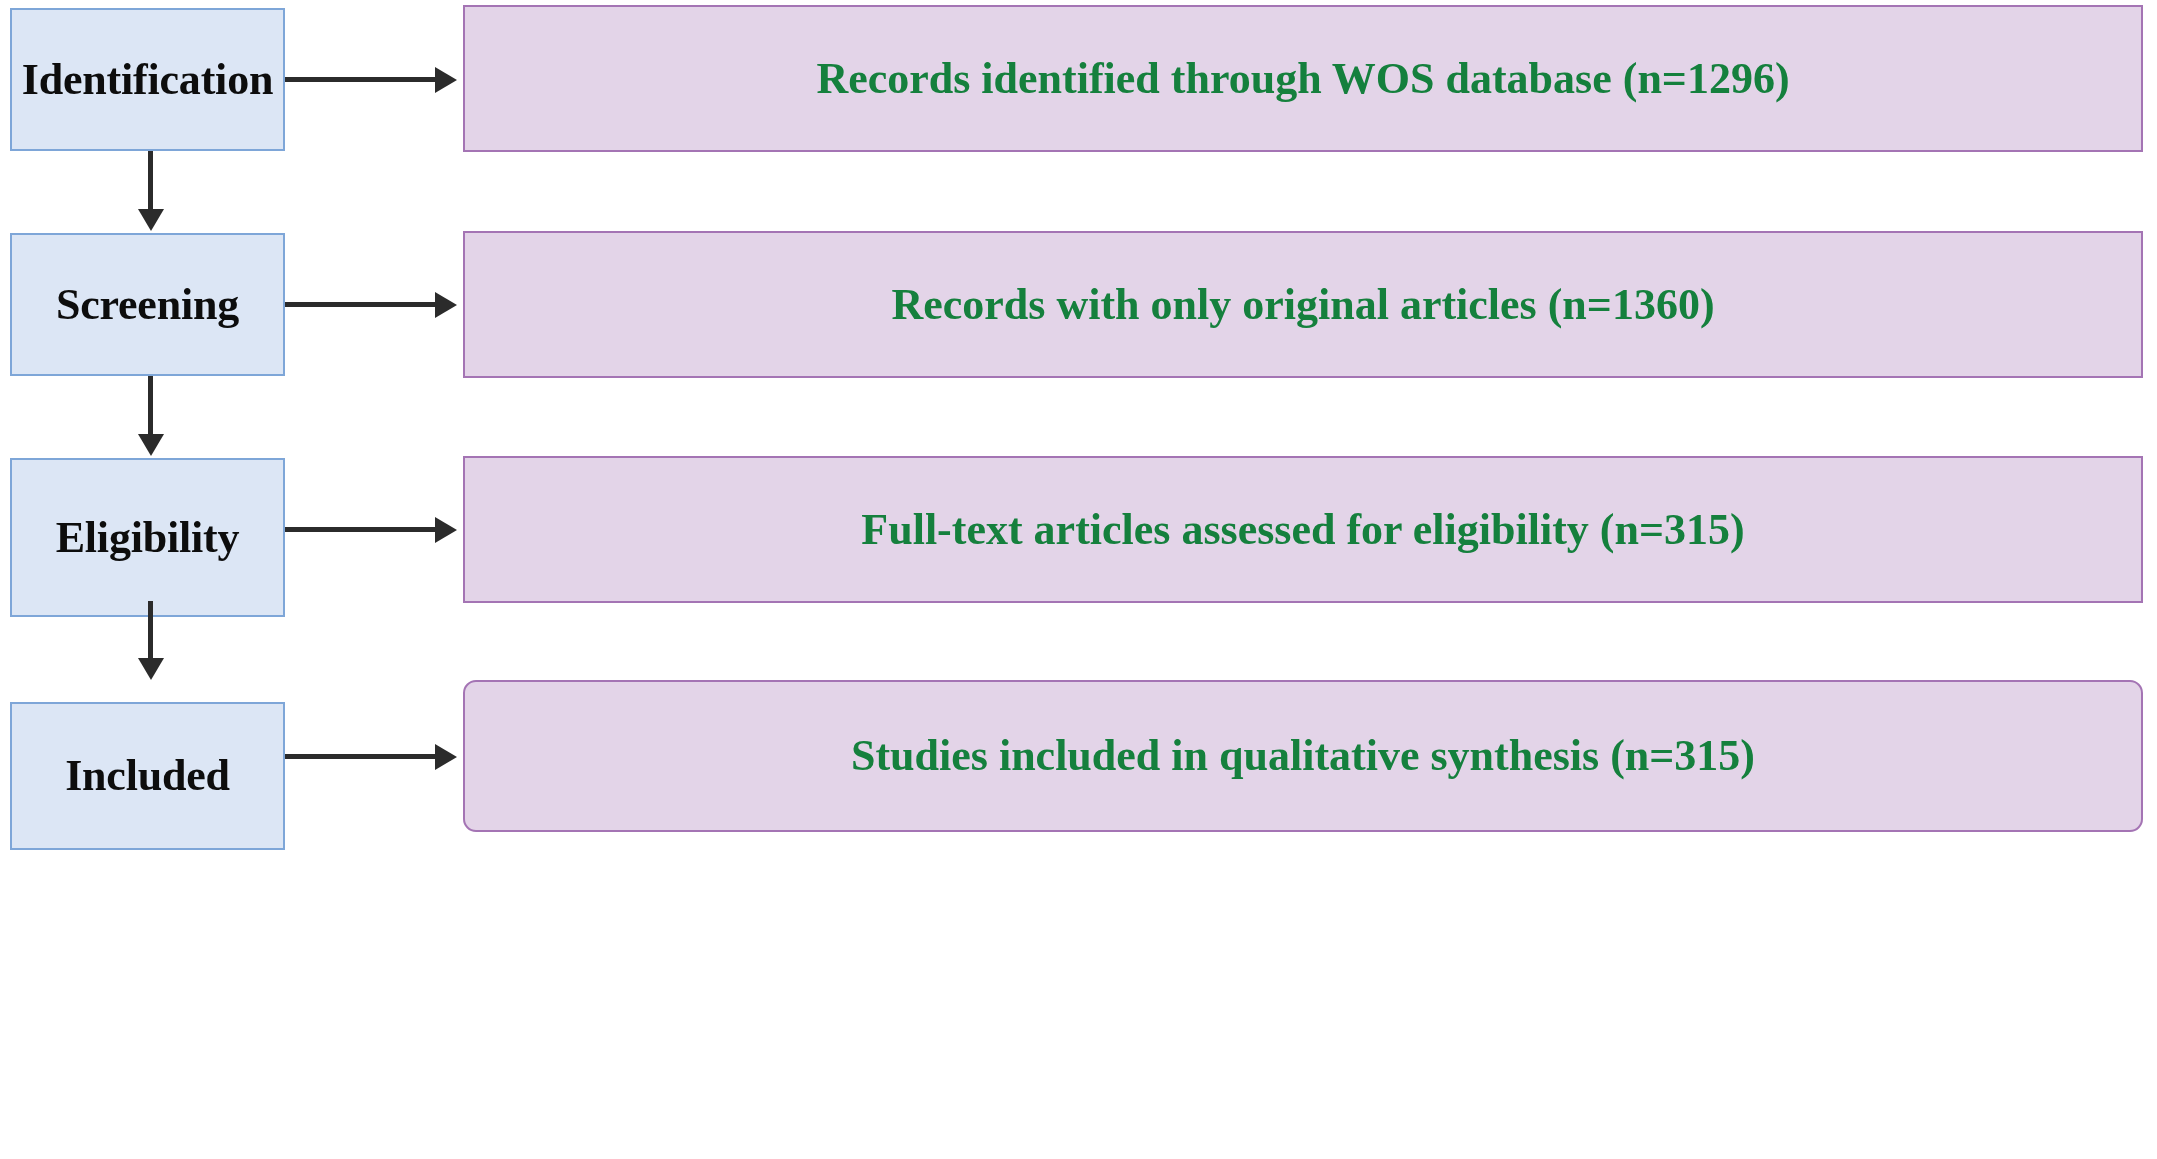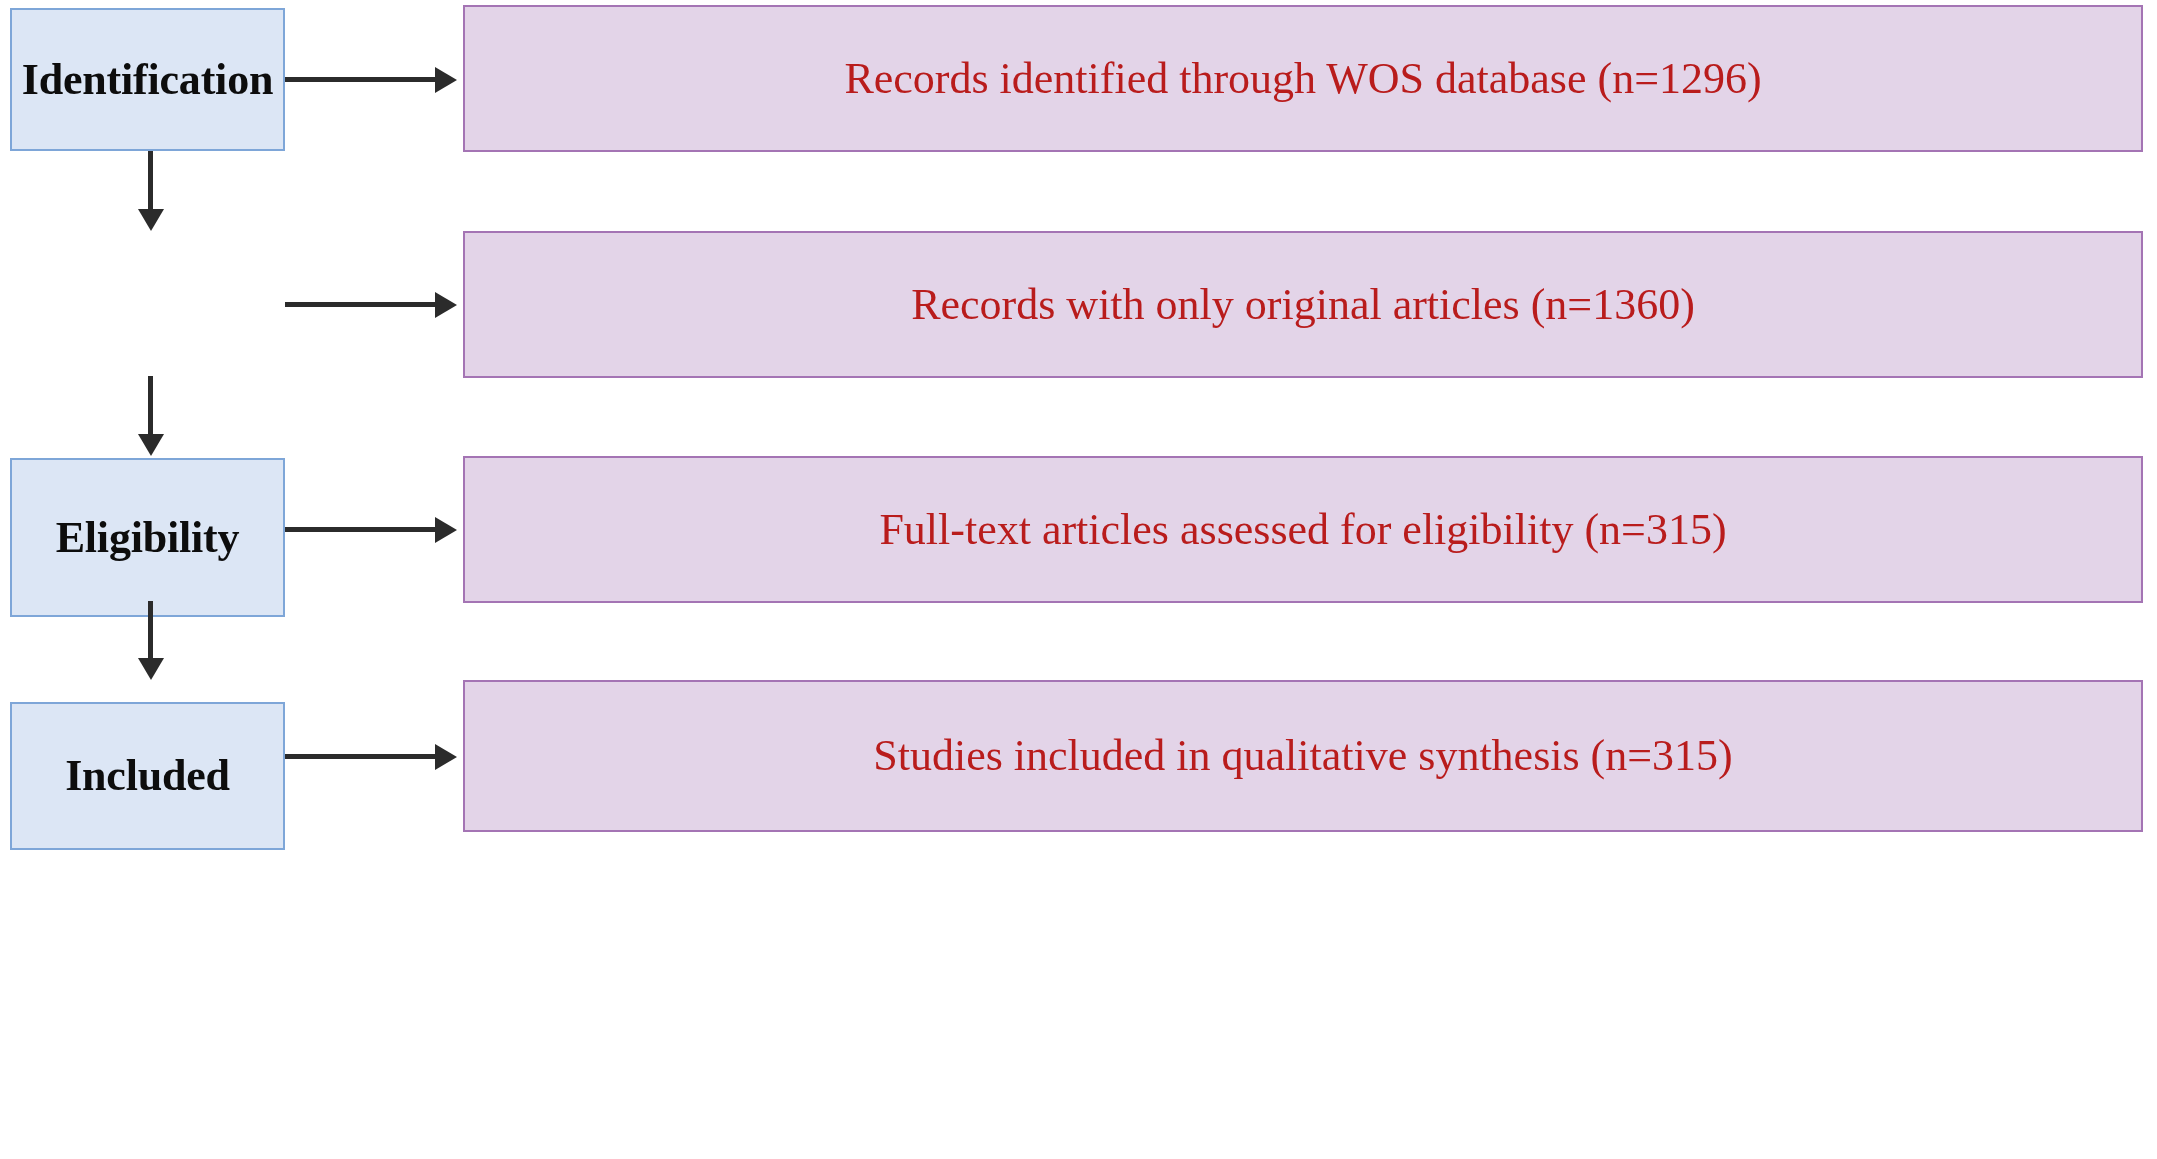--- a/index.html
+++ b/index.html
@@ -46,38 +46,38 @@
     left: 463px;
     width: 1680px;
     background: #e3d4e8;
     border: 2px solid #a474b4;
     box-sizing: border-box;
     display: flex;
     align-items: center;
     justify-content: center;
   }
   .detail-label {
-    font-weight: normal;
+    font-weight: bold;
     font-size: 44px;
-    color: #b91c1c;
+    color: #15803d;
     white-space: nowrap;
     text-align: center;
     line-height: 1;
   }
 
   
   .row1-stage { top: 8px;   height: 143px; }
   .row2-stage { top: 233px; height: 143px; }
   .row3-stage { top: 458px; height: 159px; }
   .row4-stage { top: 682px; height: 148px; margin-top: 20px; }
 
   .row1-detail { top: 5px;   height: 147px; }
   .row2-detail { top: 231px; height: 147px; }
   .row3-detail { top: 456px; height: 147px; }
-  .row4-detail { top: 680px; height: 152px; }
+  .row4-detail { top: 680px; height: 152px; border-radius: 13px; }
 
   
   .arrow-h {
     position: absolute;
     height: 5px;
     background: #2b2b2b;
   }
   .arrow-h::after {
     content: "";
     position: absolute;
@@ -126,20 +126,23 @@
 
   <div class="stage-box row1-stage">
     <span class="stage-label">Identification</span>
   </div>
   <div class="arrow-h ah1"></div>
   <div class="detail-box row1-detail">
     <span class="detail-label">Records identified through WOS database (n=1296)</span>
   </div>
   <div class="arrow-v av1"></div>
 
+  <div class="stage-box row2-stage">
+    <span class="stage-label">Screening</span>
+  </div>
   <div class="arrow-h ah2"></div>
   <div class="detail-box row2-detail">
     <span class="detail-label">Records with only original articles (n=1360)</span>
   </div>
   <div class="arrow-v av2"></div>
 
   <div class="stage-box row3-stage">
     <span class="stage-label">Eligibility</span>
   </div>
   <div class="arrow-h ah3"></div>

